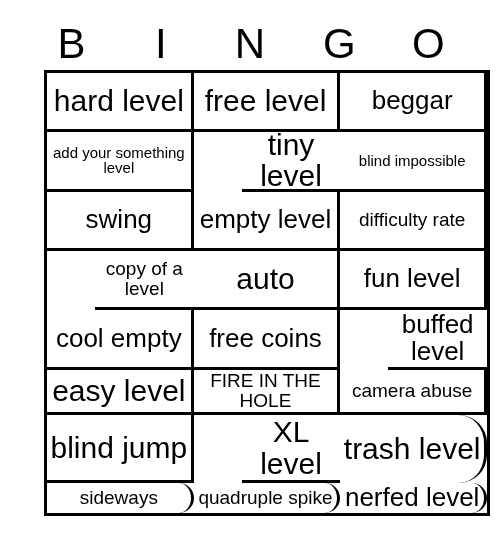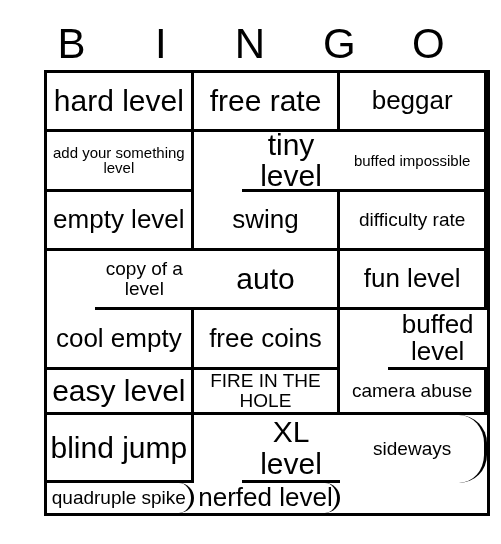--- a/index.html
+++ b/index.html
@@ -99,40 +99,40 @@
     <div class="header-cell">G</div>
     <div class="header-cell">O</div>
   </div>
 
   <div id="grid">
 
     <div class="cell">
         <span class="cell-text sz-lg">hard level</span>
       </div>
     <div class="cell">
-        <span class="cell-text sz-lg">free rate</span>
+        <span class="cell-text sz-lg">free level</span>
       </div>
     <div class="cell">
         <span class="cell-text sz-md">beggar</span>
       </div>
     <div class="cell">
         <span class="cell-text sz-xs">add your something level</span>
       </div>
     <div class="cell">
         <span class="cell-text sz-lg">tiny level</span>
       </div>
 
     <div class="cell">
-        <span class="cell-text sz-xs">buffed impossible</span>
+        <span class="cell-text sz-xs">blind impossible</span>
+      </div>
+    <div class="cell">
+        <span class="cell-text sz-md">swing</span>
       </div>
     <div class="cell">
         <span class="cell-text sz-md">empty level</span>
-      </div>
-    <div class="cell">
-        <span class="cell-text sz-md">swing</span>
       </div>
     <div class="cell">
         <span class="cell-text sz-sm">difficulty rate</span>
       </div>
 
     <div class="cell">
         <span class="cell-text sz-sm">copy of a level</span>
       </div>
     <div class="cell">
         <span class="cell-text sz-lg">auto</span>
@@ -160,20 +160,23 @@
         <span class="cell-text sz-sm">camera abuse</span>
       </div>
     <div class="cell">
         <span class="cell-text sz-lg">blind jump</span>
       </div>
 
     <div class="cell">
         <span class="cell-text sz-lg">XL level</span>
       </div>
     <div class="cell">
+        <span class="cell-text sz-lg">trash level</span>
+      </div>
+    <div class="cell">
         <span class="cell-text sz-sm">sideways</span>
       </div>
     <div class="cell">
         <span class="cell-text sz-sm">quadruple spike</span>
       </div>
     <div class="cell">
         <span class="cell-text sz-md">nerfed level</span>
       </div>
   </div>
 

